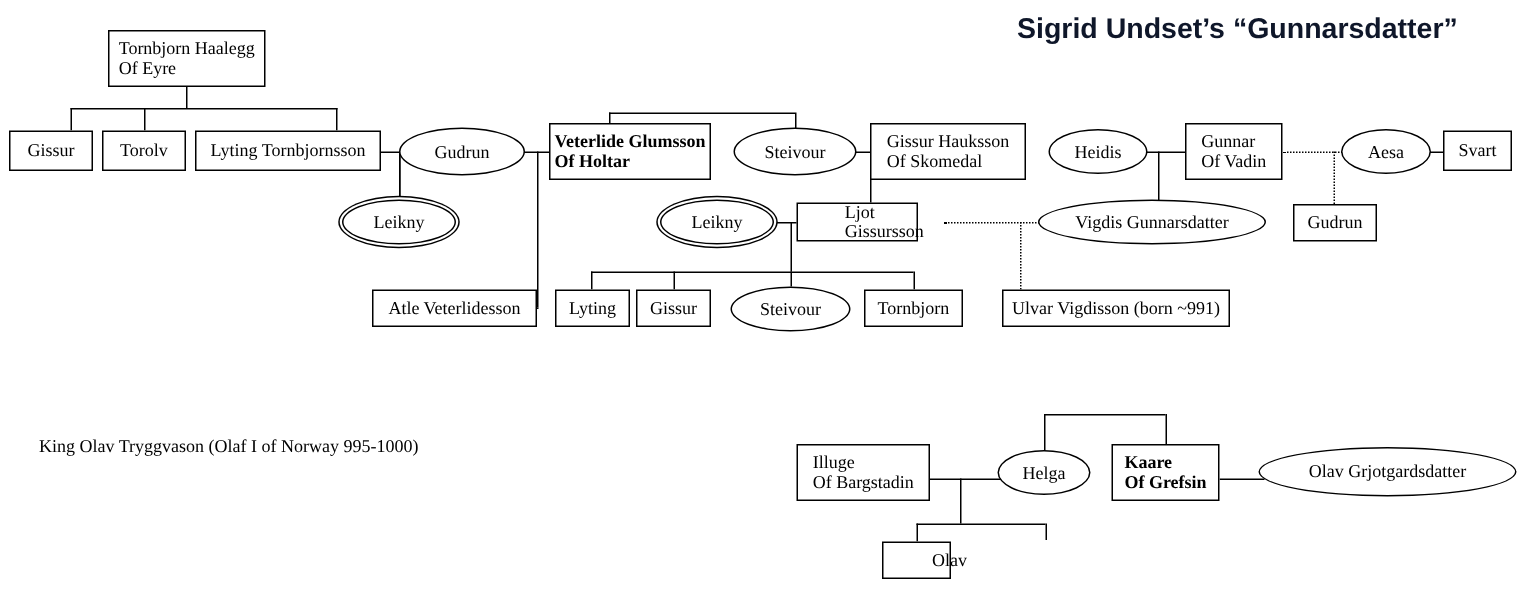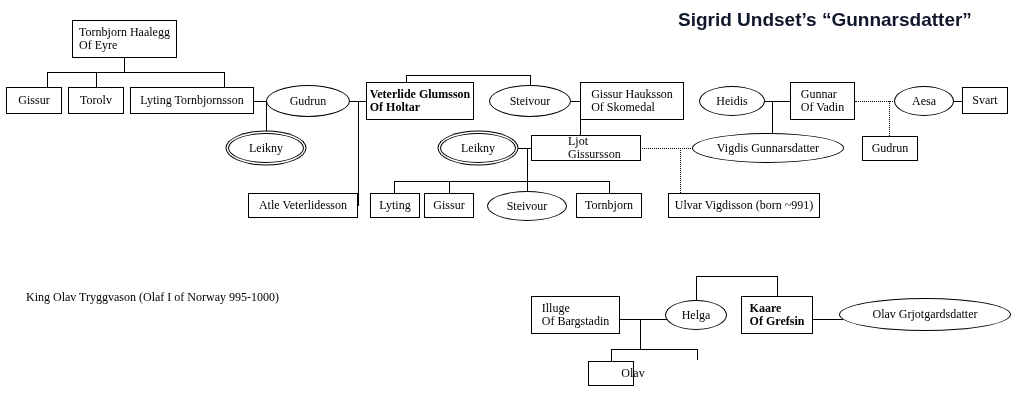--- a/index.html
+++ b/index.html
@@ -94,21 +94,21 @@
     <div class="node oval" style="left: 489px; top: 85px; width: 82px; height: 32px;">Steivour</div>
     <div class="node" style="left: 580px; top: 82px; width: 104px; height: 38px;">Gissur Hauksson
 Of Skomedal</div>
     <div class="node oval" style="left: 699px; top: 86px; width: 66px; height: 30px;">Heidis</div>
     <div class="node" style="left: 790px; top: 82px; width: 65px; height: 38px;">Gunnar
 Of Vadin</div>
     <div class="node oval" style="left: 894px; top: 86px; width: 60px; height: 30px;">Aesa</div>
     <div class="node" style="left: 962px; top: 87px; width: 46px; height: 27px;">Svart</div>
     <div class="node dbl" style="left: 228px; top: 133px; width: 76px; height: 30px;">Leikny</div>
     <div class="node dbl" style="left: 440px; top: 133px; width: 76px; height: 30px;">Leikny</div>
-    <div class="node" style="left: 531px; top: 135px; width: 110px; height: 26px; padding-left: 36px;">Ljot Gissursson</div>
+    <div class="node" style="left: 531px; top: 135px; width: 81px; height: 26px; padding-left: 36px;">Ljot Gissursson</div>
     <div class="node oval" style="left: 692px; top: 133px; width: 152px; height: 30px;">Vigdis Gunnarsdatter</div>
     <div class="node" style="left: 862px; top: 136px; width: 56px; height: 25px;">Gudrun</div>
     <div class="node" style="left: 248px; top: 193px; width: 110px; height: 25px;">Atle Veterlidesson</div>
     <div class="node" style="left: 370px; top: 193px; width: 50px; height: 25px;">Lyting</div>
     <div class="node" style="left: 424px; top: 193px; width: 50px; height: 25px;">Gissur</div>
     <div class="node oval" style="left: 487px; top: 191px; width: 80px; height: 30px;">Steivour</div>
     <div class="node" style="left: 576px; top: 193px; width: 66px; height: 25px;">Tornbjorn</div>
     <div class="node" style="left: 668px; top: 193px; width: 152px; height: 25px;">Ulvar Vigdisson (born ~991)</div>
     <div class="node" style="left: 531px; top: 296px; width: 89px; height: 38px;">Illuge
 Of Bargstadin</div>

